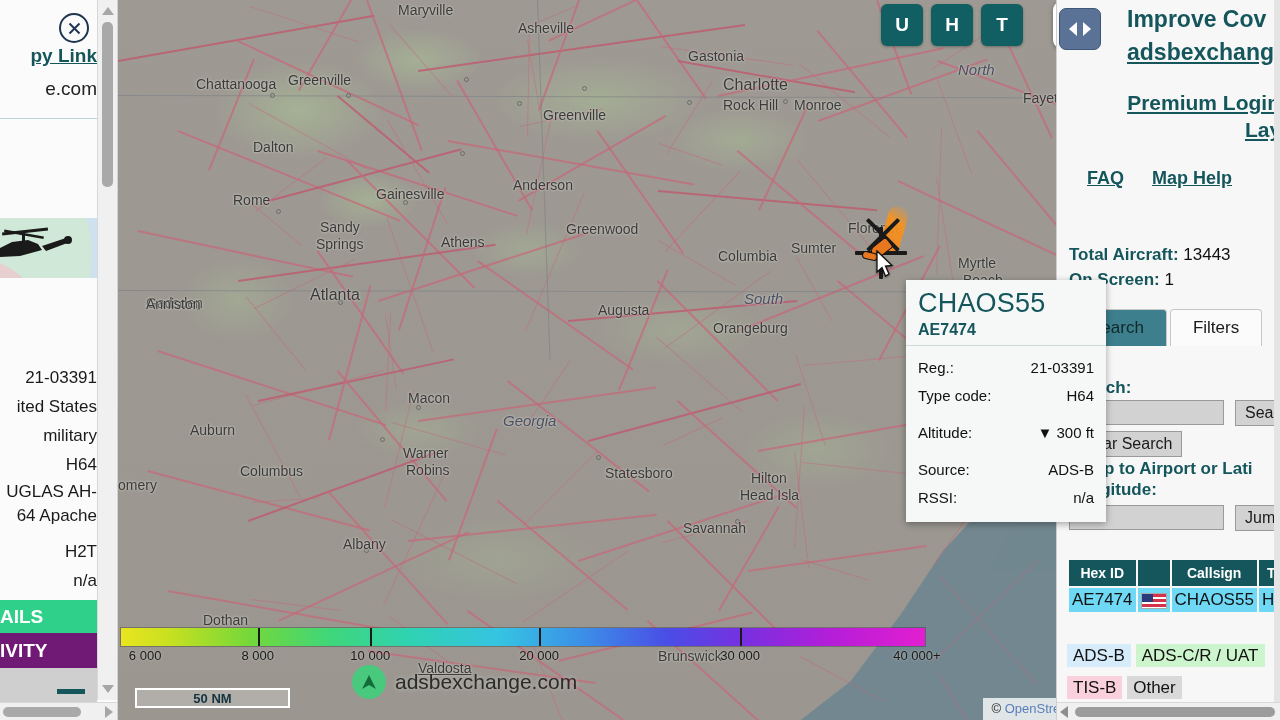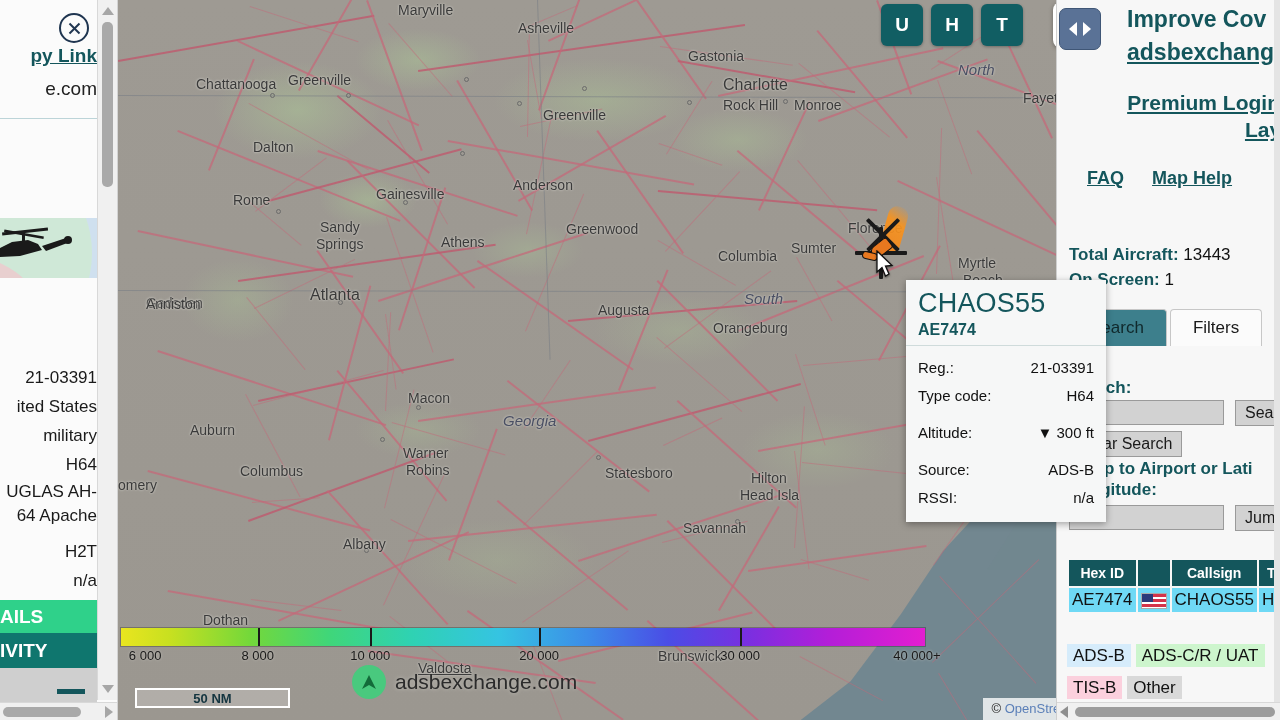--- a/index.html
+++ b/index.html
@@ -254,21 +254,21 @@
     white-space: nowrap; text-align: right;
   }
   #lp-details {
     position: absolute; left: 0; right: 20px; top: 600px; height: 33px;
     background: #2fd18a; color: #fff; font-size: 19px; font-weight: bold;
     display: flex; align-items: center; justify-content: flex-start; padding-left: 0px;
     cursor: pointer;
   }
   #lp-activity {
     position: absolute; left: 0; right: 20px; top: 633px; height: 35px;
-    background: #0f766e; color: #fff; font-size: 19px; font-weight: bold;
+    background: #701a75; color: #fff; font-size: 19px; font-weight: bold;
     display: flex; align-items: center; cursor: pointer;
   }
   #lp-graybox {
     position: absolute; left: 0; right: 20px; top: 668px; height: 34px;
     background: #cfcfcf;
   }
   #lp-graybox .dash {
     position: absolute; right: 12px; top: 21px; width: 28px; height: 5px; background: #14565c;
   }
   

